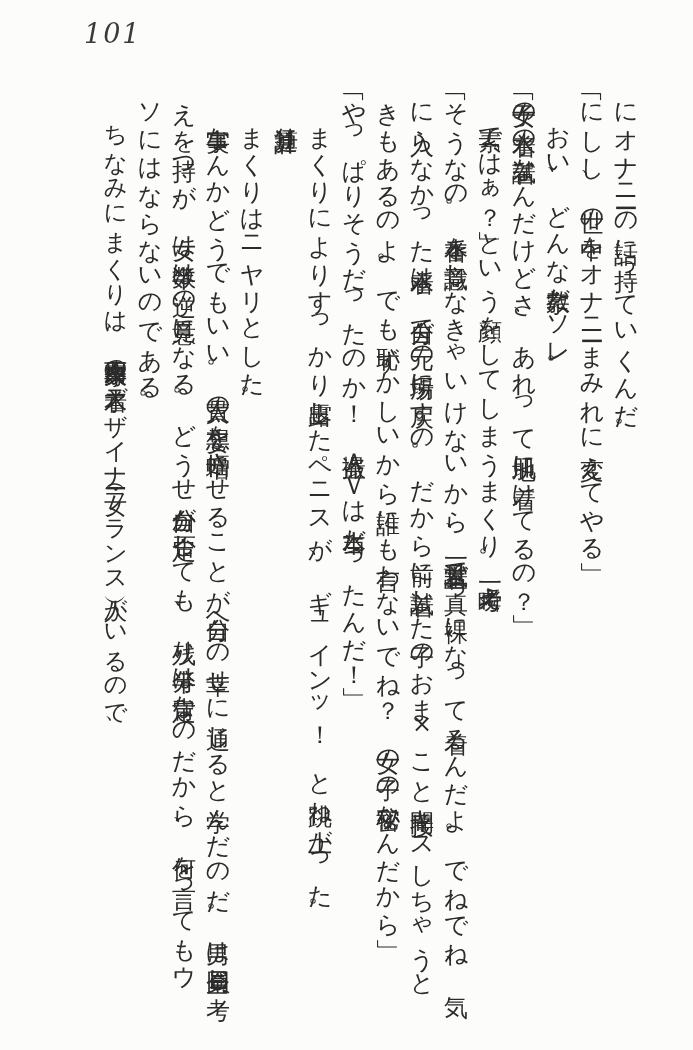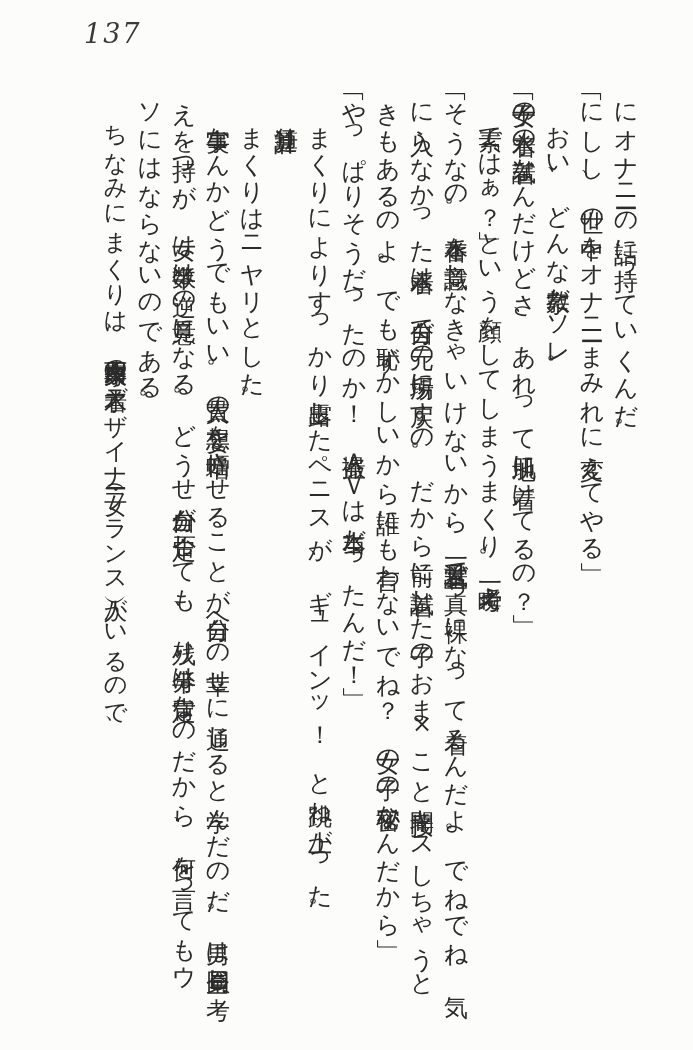--- a/index.html
+++ b/index.html
@@ -51,21 +51,21 @@
   
   .page-text p.tight {
     font-size: 23.2px;
   }
 </style>
 </head>
 <body>
 
 <div class="page">
 
-  <div class="page-number">137</div>
+  <div class="page-number">101</div>
 
   <div class="page-text">
     <p>にオナニーの話に持っていくんだ。</p>
     <p>「にしし、世の中をオナニーまみれに変えてやる」</p>
     <p class="indent">おい、どんな宗教だソレ。</p>
     <p>「女子の水着の試着なんだけどさ、あれって地肌に着けてるの？」</p>
     <p class="indent">素で「はぁ？」という顔をしてしまうまくり。一瞬考え、</p>
     <p>「そうなの。本番を意識しなきゃいけないから、一旦試着室で真っ裸になって着るんだよ。でねでね、気に入らなかった水着は、自分で元の場所に戻すの。だから前に試着した子のおま×こと間接キスしちゃうときもあるのよ。でも恥ずかしいから誰にも言わないでね？　女の子の秘密なんだから」</p>
     <p>「やっぱりそうだったのか！　盗撮ＡＶは本当だったんだ！」</p>
     <p class="indent">まくりによりすっかり露出したペニスが、ギュインッ！　と跳ね上がった。</p>

